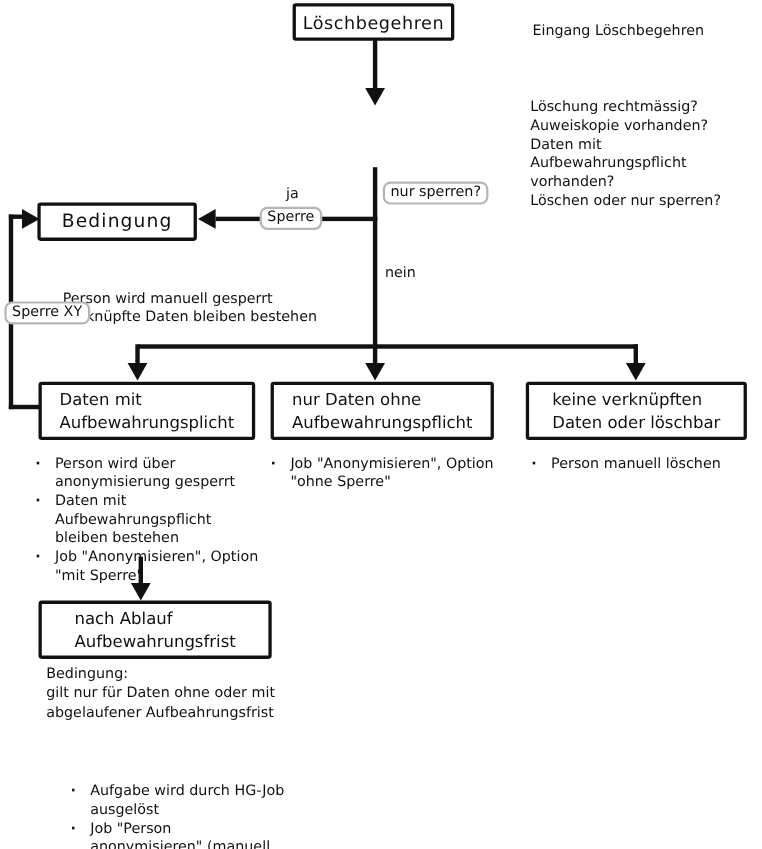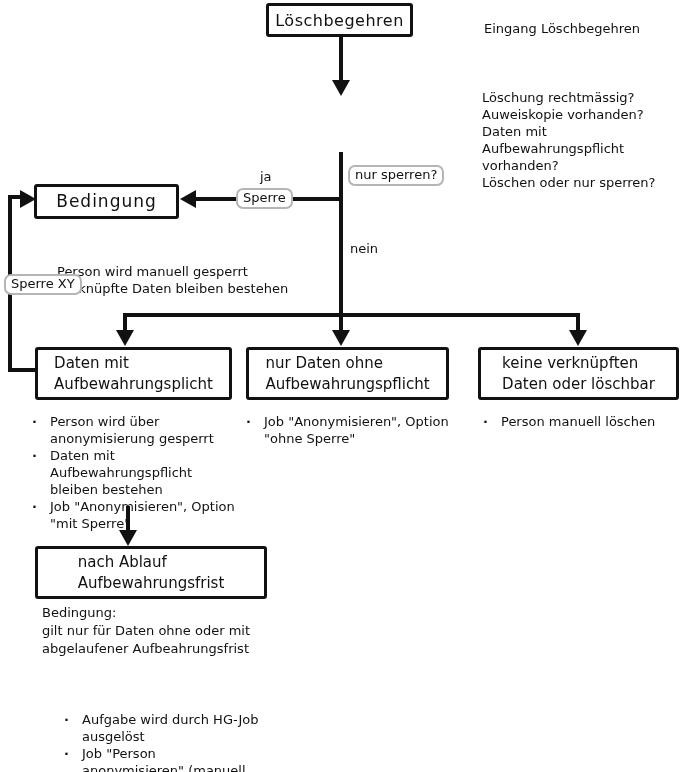--- a/index.html
+++ b/index.html
@@ -73,21 +73,21 @@
 
   <div class="node" style="left:35px;top:347px;width:197px;height:53px;">Daten mit
 Aufbewahrungsplicht</div>
 
   <div class="node" style="left:246px;top:347px;width:203px;height:53px;">nur Daten ohne
 Aufbewahrungspflicht</div>
 
   <div class="node" style="left:478px;top:347px;width:201px;height:53px;">keine verknüpften
 Daten oder löschbar</div>
 
-  <div class="node" style="left:35px;top:546px;width:232px;height:53px;">nach Ablauf
+  <div class="node" style="left:35px;top:546px;width:212px;height:53px;">nach Ablauf
 Aufbewahrungsfrist</div>
 
   <div class="elabel" style="left:260px;top:169px;">ja</div>
 
   <div class="badge" style="left:348px;top:165px;">nur sperren?</div>
 
   <div class="badge" style="left:236px;top:188px;">Sperre</div>
 
   <div class="elabel" style="left:350px;top:241px;">nein</div>
 

